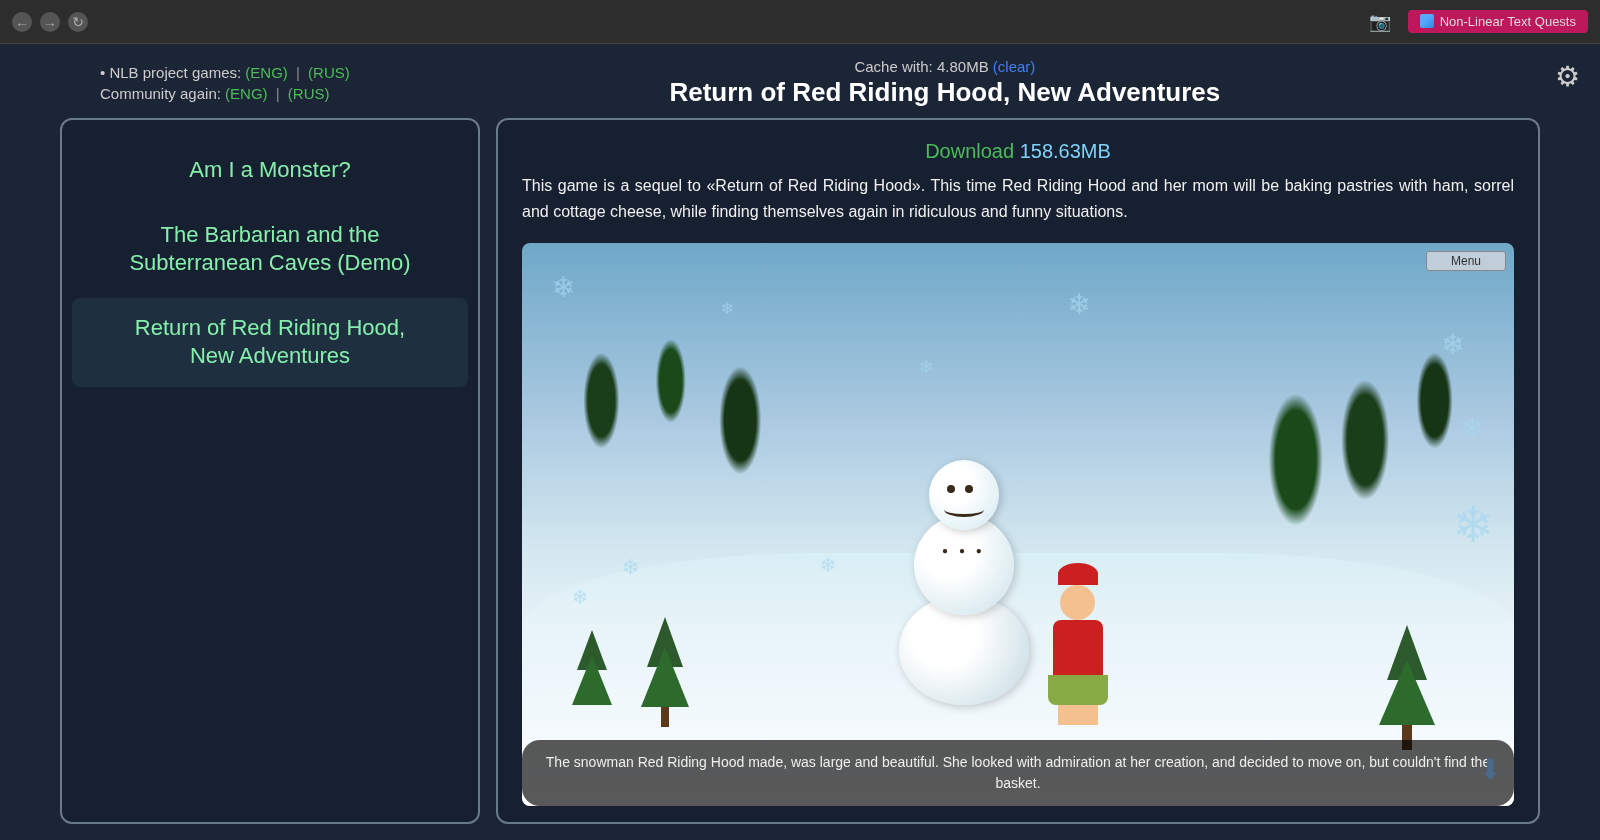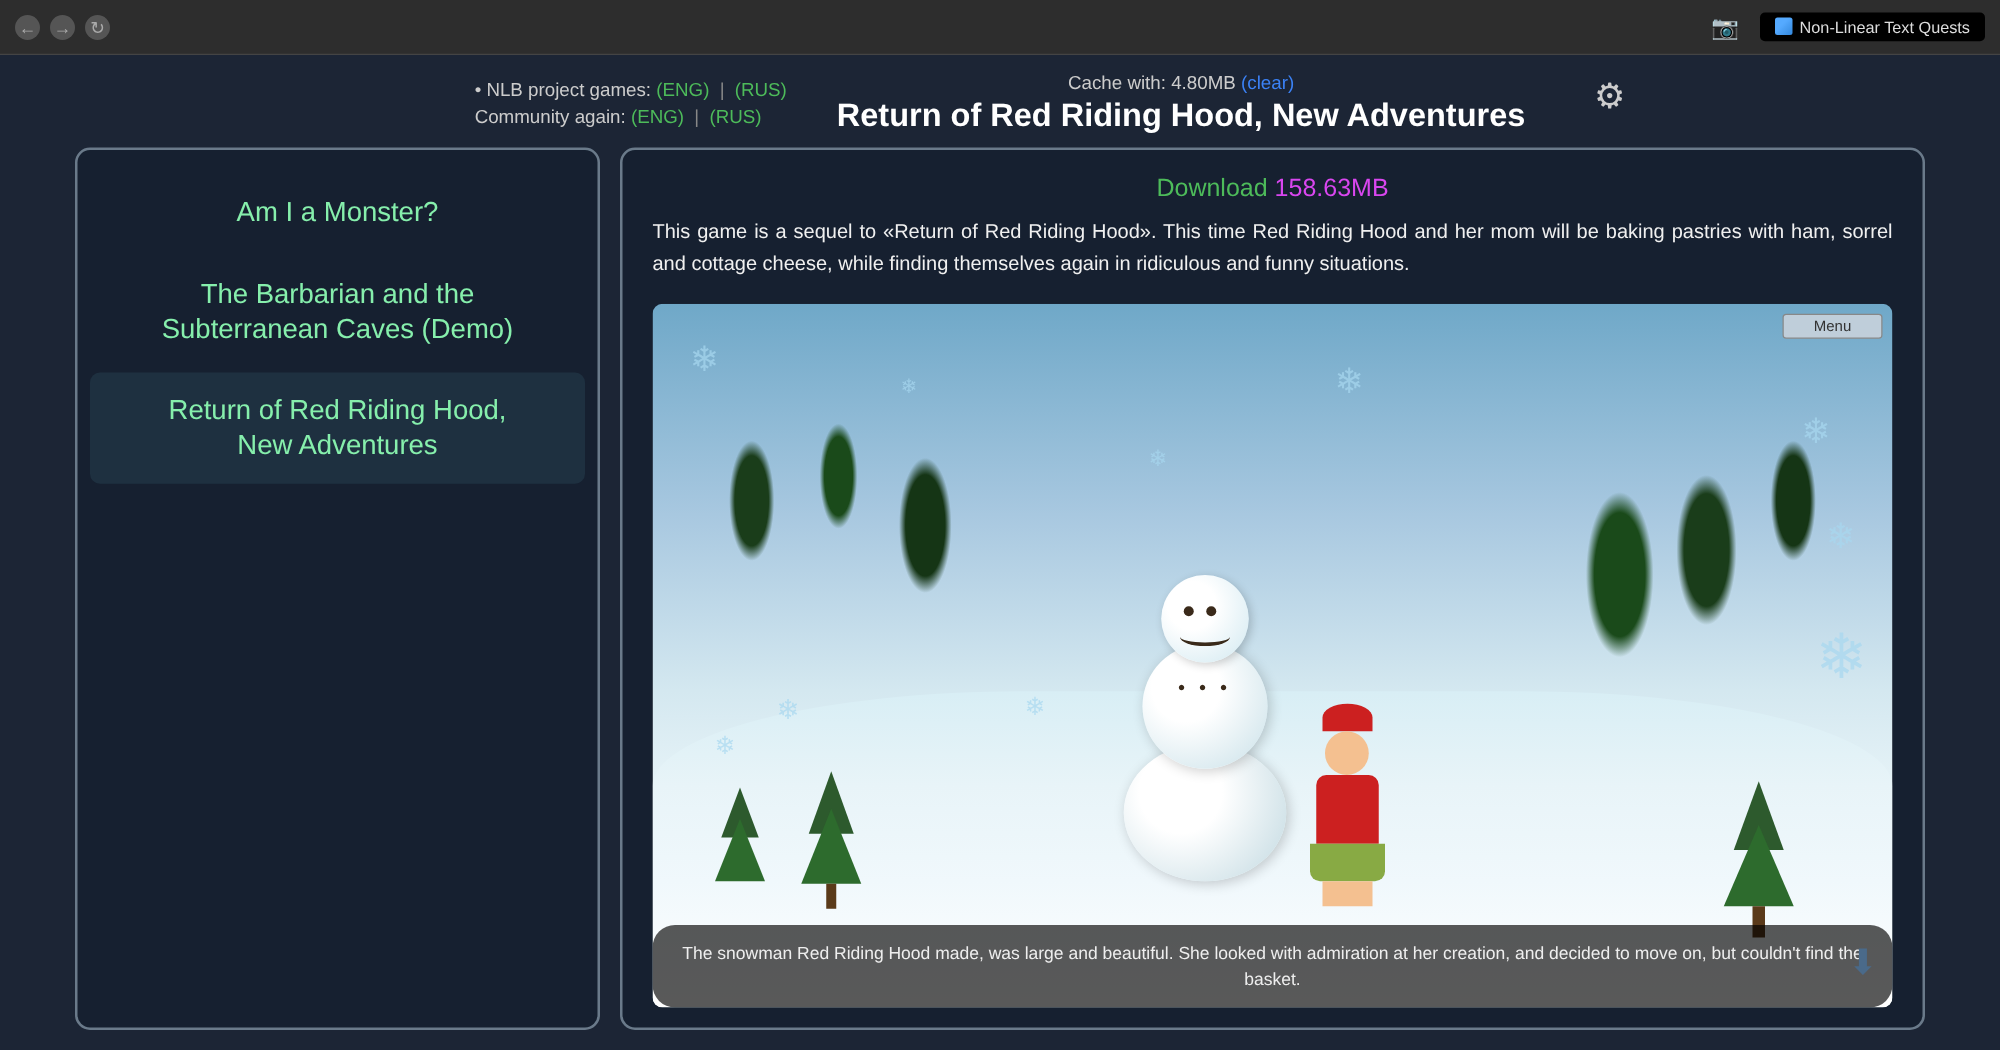--- a/index.html
+++ b/index.html
@@ -32,21 +32,21 @@
       color: #aaa; font-size: 14px;
     }
     .browser-tab-area {
       flex: 1;
       display: flex;
       align-items: center;
       justify-content: flex-end;
       gap: 8px;
     }
     .browser-tab {
-      background: #000000;
+      background: #be185d;
       border-radius: 4px;
       padding: 4px 12px;
       color: #ddd;
       font-size: 13px;
       display: flex;
       align-items: flex-start;
       gap: 6px;
     }
     .tab-icon {
       width: 14px; height: 14px;
@@ -59,21 +59,20 @@
       margin-right: 8px;
     }
 
     
     .app-content {
       background: #1c2535;
       width: 100%;
       height: calc(840px - 44px);
       display: flex;
       flex-direction: column;
-      align-items: center;
     }
 
     
     .top-header {
       padding: 14px 60px 10px 100px;
       display: flex;
       align-items: center;
       justify-content: space-between;
       position: relative;
     }
@@ -168,21 +167,21 @@
       flex-direction: column;
       padding: 20px 24px 16px 24px;
     }
 
     .download-line {
       text-align: center;
       font-size: 20px;
       margin-bottom: 10px;
     }
     .download-line .download-word { color: #4dbb5a; }
-    .download-line .size-text { color: #d946ef; }
+    .download-line .size-text { color: #7dd3fc; }
 
     .description {
       color: #f0f0f0;
       font-size: 16px;
       line-height: 1.6;
       text-align: justify;
       margin-bottom: 19px;
     }
 
     .game-preview {

